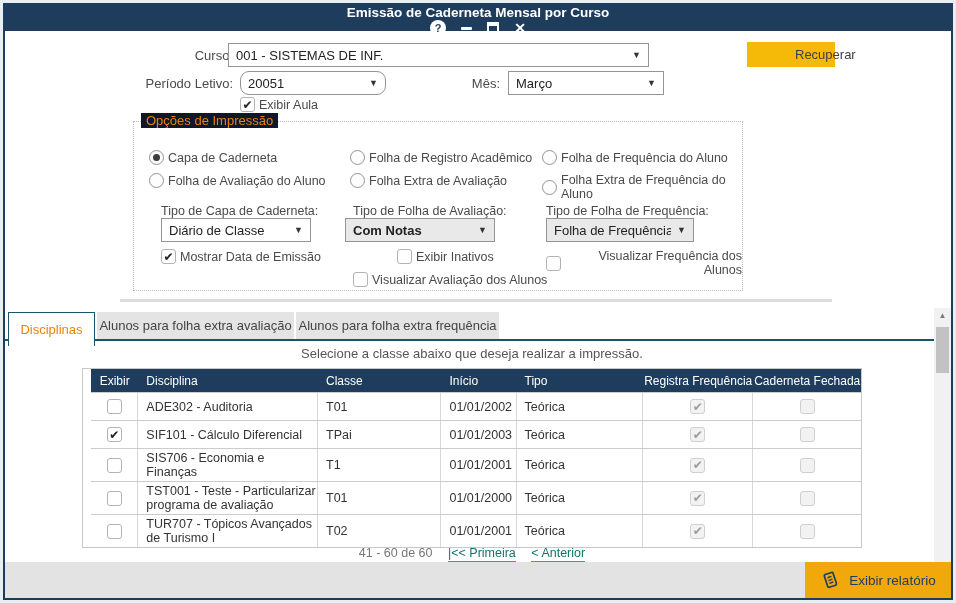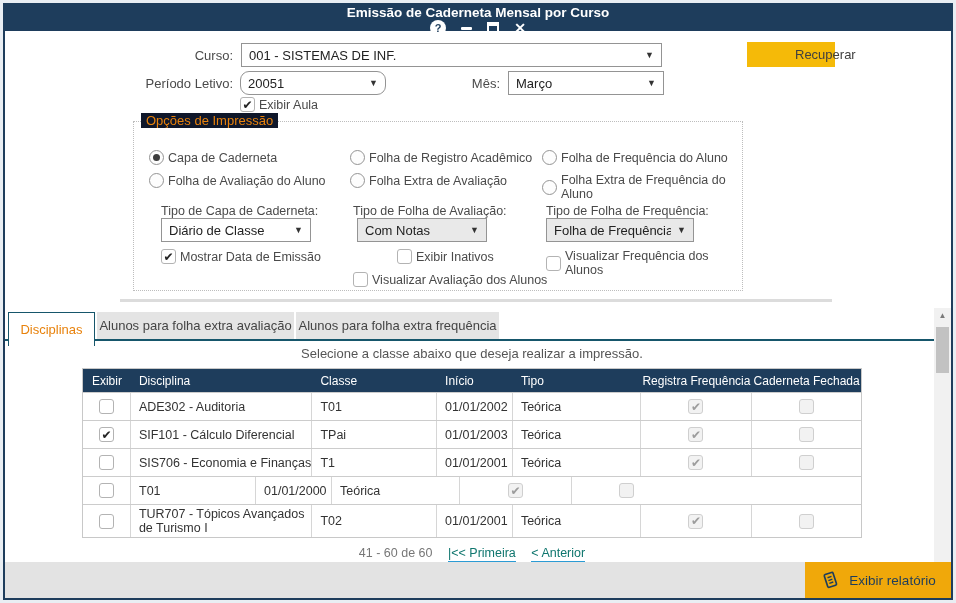--- a/index.html
+++ b/index.html
@@ -41,21 +41,21 @@
 
   
   .tabline { position:absolute; left:0; top:334px; width:929px; height:2px; background:#16566b; }
   .tab { position:absolute; top:307px; height:27px; display:flex; align-items:center; justify-content:center; font-size:13px; cursor:pointer; }
   .tab.gray { background:#e4e4e4; color:#444; }
   .tab.active { top:307px; height:34px; background:#fff; color:#e8820c; border:1px solid #16566b; border-bottom:none; z-index:3; }
 
   .instruction { position:absolute; left:77px; top:341px; width:780px; text-align:center; font-size:13px; color:#555; }
 
   
-  .dtable { position:absolute; left:77px; top:363px; width:780px; border:1px solid #c8c8c8; font-size:12.5px; color:#333; }
+  .dtable { position:absolute; left:77px; top:363px; width:780px; border:1px solid #c8c8c8; font-size:12.5px; color:#333;padding-left:8px; }
   .thead { display:flex; background:#1e3d5c; color:#fff; height:23px; align-items:center; font-size:12px; }
   .trow { display:flex; border-top:1px solid #ccc; background:#fff; min-height:28px; align-items:stretch; }
   .tc { display:flex; align-items:center; padding:2px 0 2px 8px; border-right:1px solid #d6d6d6; line-height:14px; }
   .tc:last-child { border-right:none; }
   .thead .tc { border-right:none; }
   .cjc { justify-content:center; padding-left:0; }
   .col-exibir { width:48px; }  .col-disc { width:182px; }  .col-classe { width:125px; }
   .col-inicio { width:76px; }  .col-tipo { width:128px; }  .col-reg { width:112px; }  .col-fech { width:109px; }
 
   
@@ -80,21 +80,21 @@
     <div class="title">Emissão de Caderneta Mensal por Curso</div>
     <div class="win-icons">
       <div class="help-circ">?</div>
       <div class="min-bar"></div>
       <div class="max-box"></div>
       <div class="close-x">✕</div>
     </div>
   </div>
 
   <div class="flabel r-align" style="left:0;width:228px;top:43px;">Curso:</div>
-  <div class="sel" style="left:236px;top:38px;width:421px;">
+  <div class="sel" style="left:223px;top:38px;width:421px;">
     <span>001 - SISTEMAS DE INF.</span>
     <span class="car">▼</span>
   </div>
   <button class="btn-amber" style="left:742px;top:37px;width:88px;height:25px;">Recuperar</button>
 
   <div class="flabel r-align" style="left:0;width:228px;top:71px;">Período Letivo:</div>
   <div class="sel" style="left:235px;top:66px;width:146px;border-radius:9px;">
     <span>20051</span>
     <span class="car">▼</span>
   </div>
@@ -138,38 +138,38 @@
     </div>
 
     <div class="inner" style="left:27px;top:82px;">Tipo de Capa de Caderneta:</div>
     <div class="inner" style="left:219px;top:82px;">Tipo de Folha de Avaliação:</div>
     <div class="inner" style="left:412px;top:82px;">Tipo de Folha de Frequência:</div>
 
     <div class="sel" style="left:27px;top:96px;width:150px;">
       <span>Diário de Classe</span>
       <span class="car">▼</span>
     </div>
-    <div class="sel dis" style="left:223px;top:96px;width:130px;">
+    <div class="sel dis" style="left:211px;top:96px;width:150px;font-weight:bold;">
       <span>Com Notas</span>
       <span class="car">▼</span>
     </div>
     <div class="sel dis" style="left:412px;top:96px;width:148px;">
       <span style="overflow:hidden;white-space:nowrap;">Folha de Frequência do Al</span>
       <span class="car">▼</span>
     </div>
 
     <div class="ctl-line" style="left:27px;top:127px;">
       <span class="cb on"></span>
       <span>Mostrar Data de Emissão</span>
     </div>
     <div class="ctl-line" style="left:219px;top:127px;padding-left:44px;">
       <span class="cb"></span>
       <span>Exibir Inativos</span>
     </div>
-    <div class="ctl-line" style="left:412px;top:127px;">
+    <div class="ctl-line" style="left:412px;top:127px;text-align:right;">
       <span class="cb"></span>
       <span>Visualizar Frequência dos Alunos</span>
     </div>
     <div class="ctl-line" style="left:219px;top:150px;">
       <span class="cb"></span>
       <span>Visualizar Avaliação dos Alunos</span>
     </div>
   </div>
 
   <div class="divider"></div>
@@ -234,20 +234,21 @@
             <span class="cb dis on"></span>
           </div>
           <div class="tc col-fech cjc">
             <span class="cb dis"></span>
           </div>
         </div>
         <div class="trow">
           <div class="tc col-exibir cjc">
             <span class="cb"></span>
           </div>
+          <div class="tc col-disc">TST001 - Teste - Particularizar programa de avaliação</div>
           <div class="tc col-classe">T01</div>
           <div class="tc col-inicio">01/01/2000</div>
           <div class="tc col-tipo">Teórica</div>
           <div class="tc col-reg cjc">
             <span class="cb dis on"></span>
           </div>
           <div class="tc col-fech cjc">
             <span class="cb dis"></span>
           </div>
         </div>

